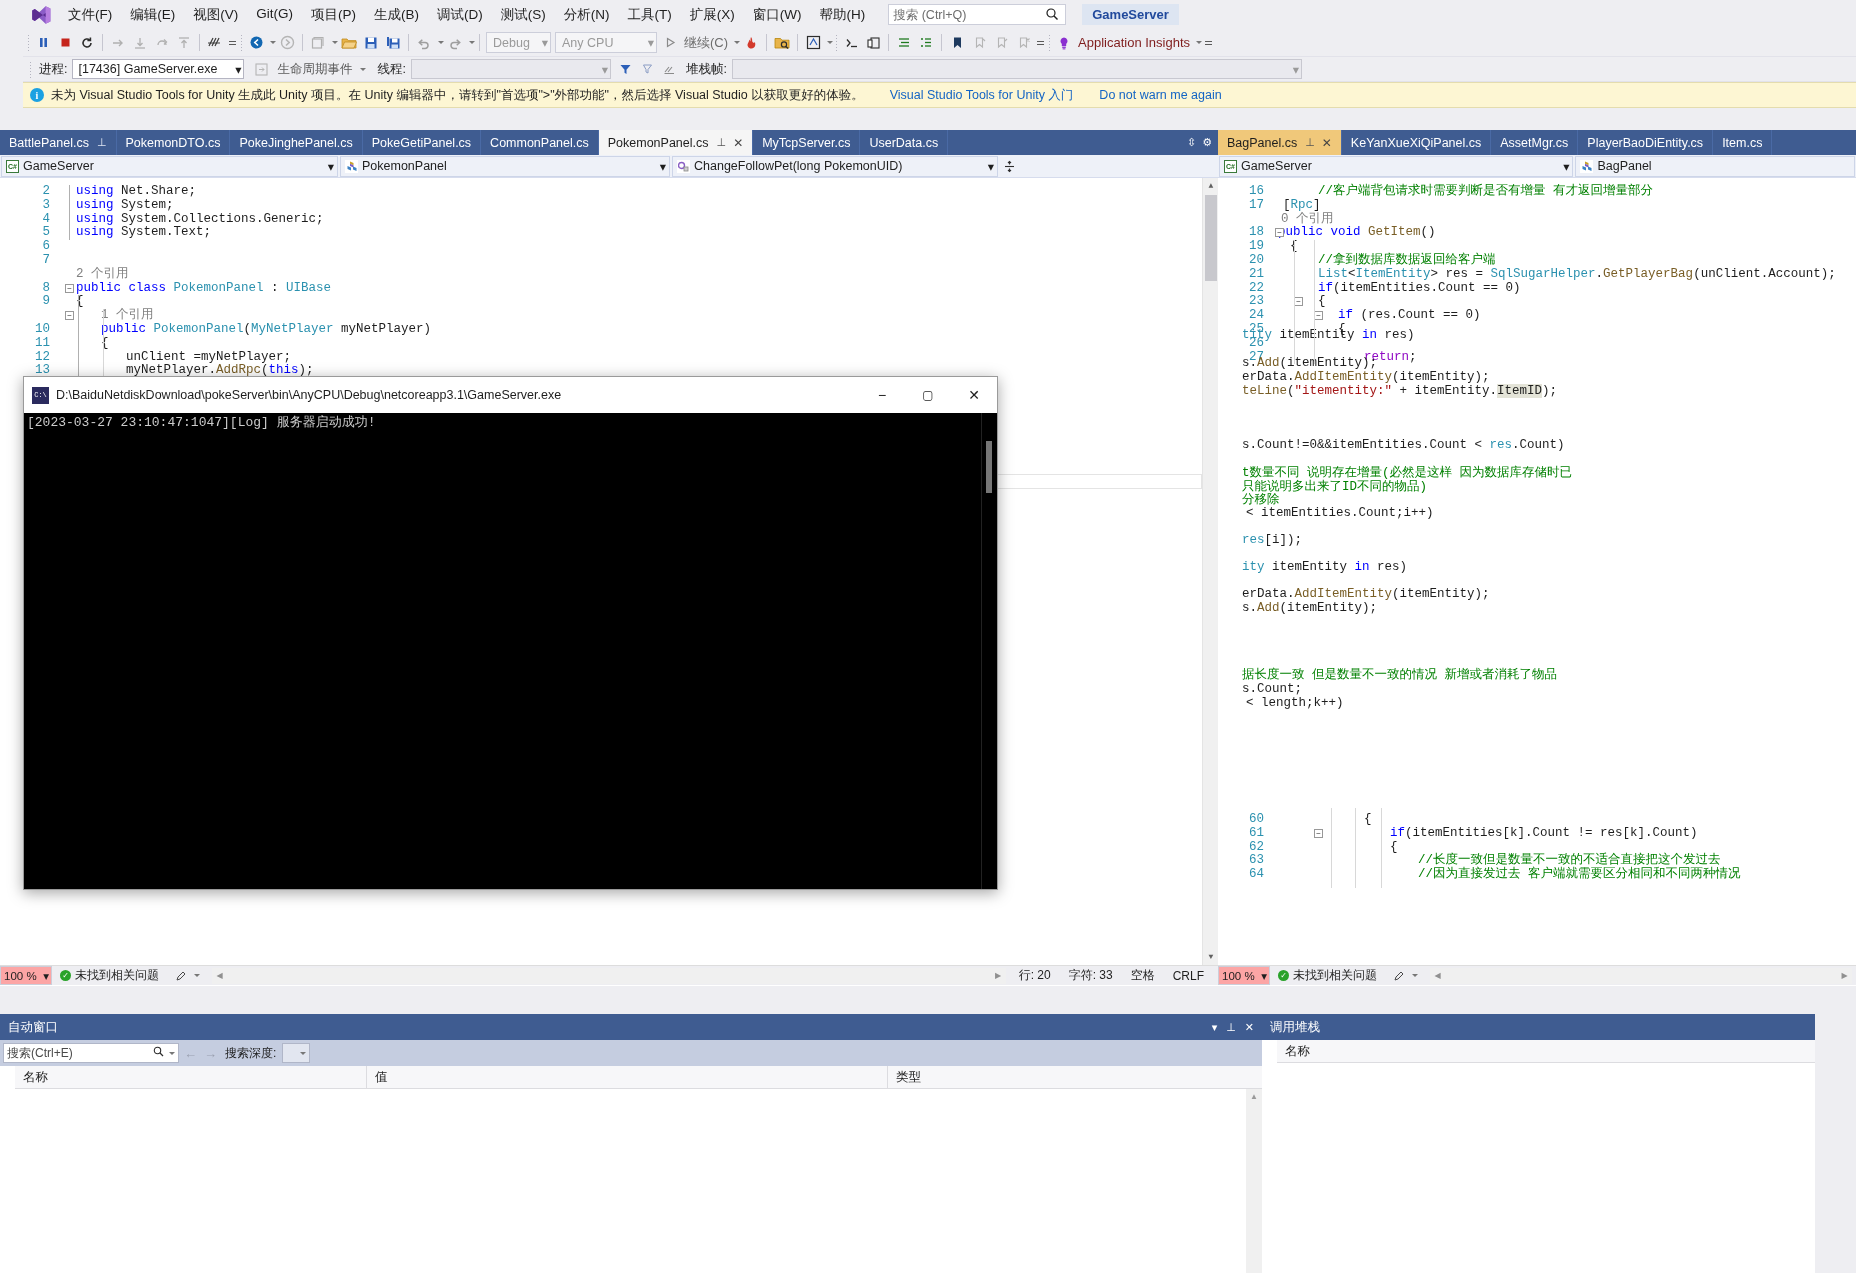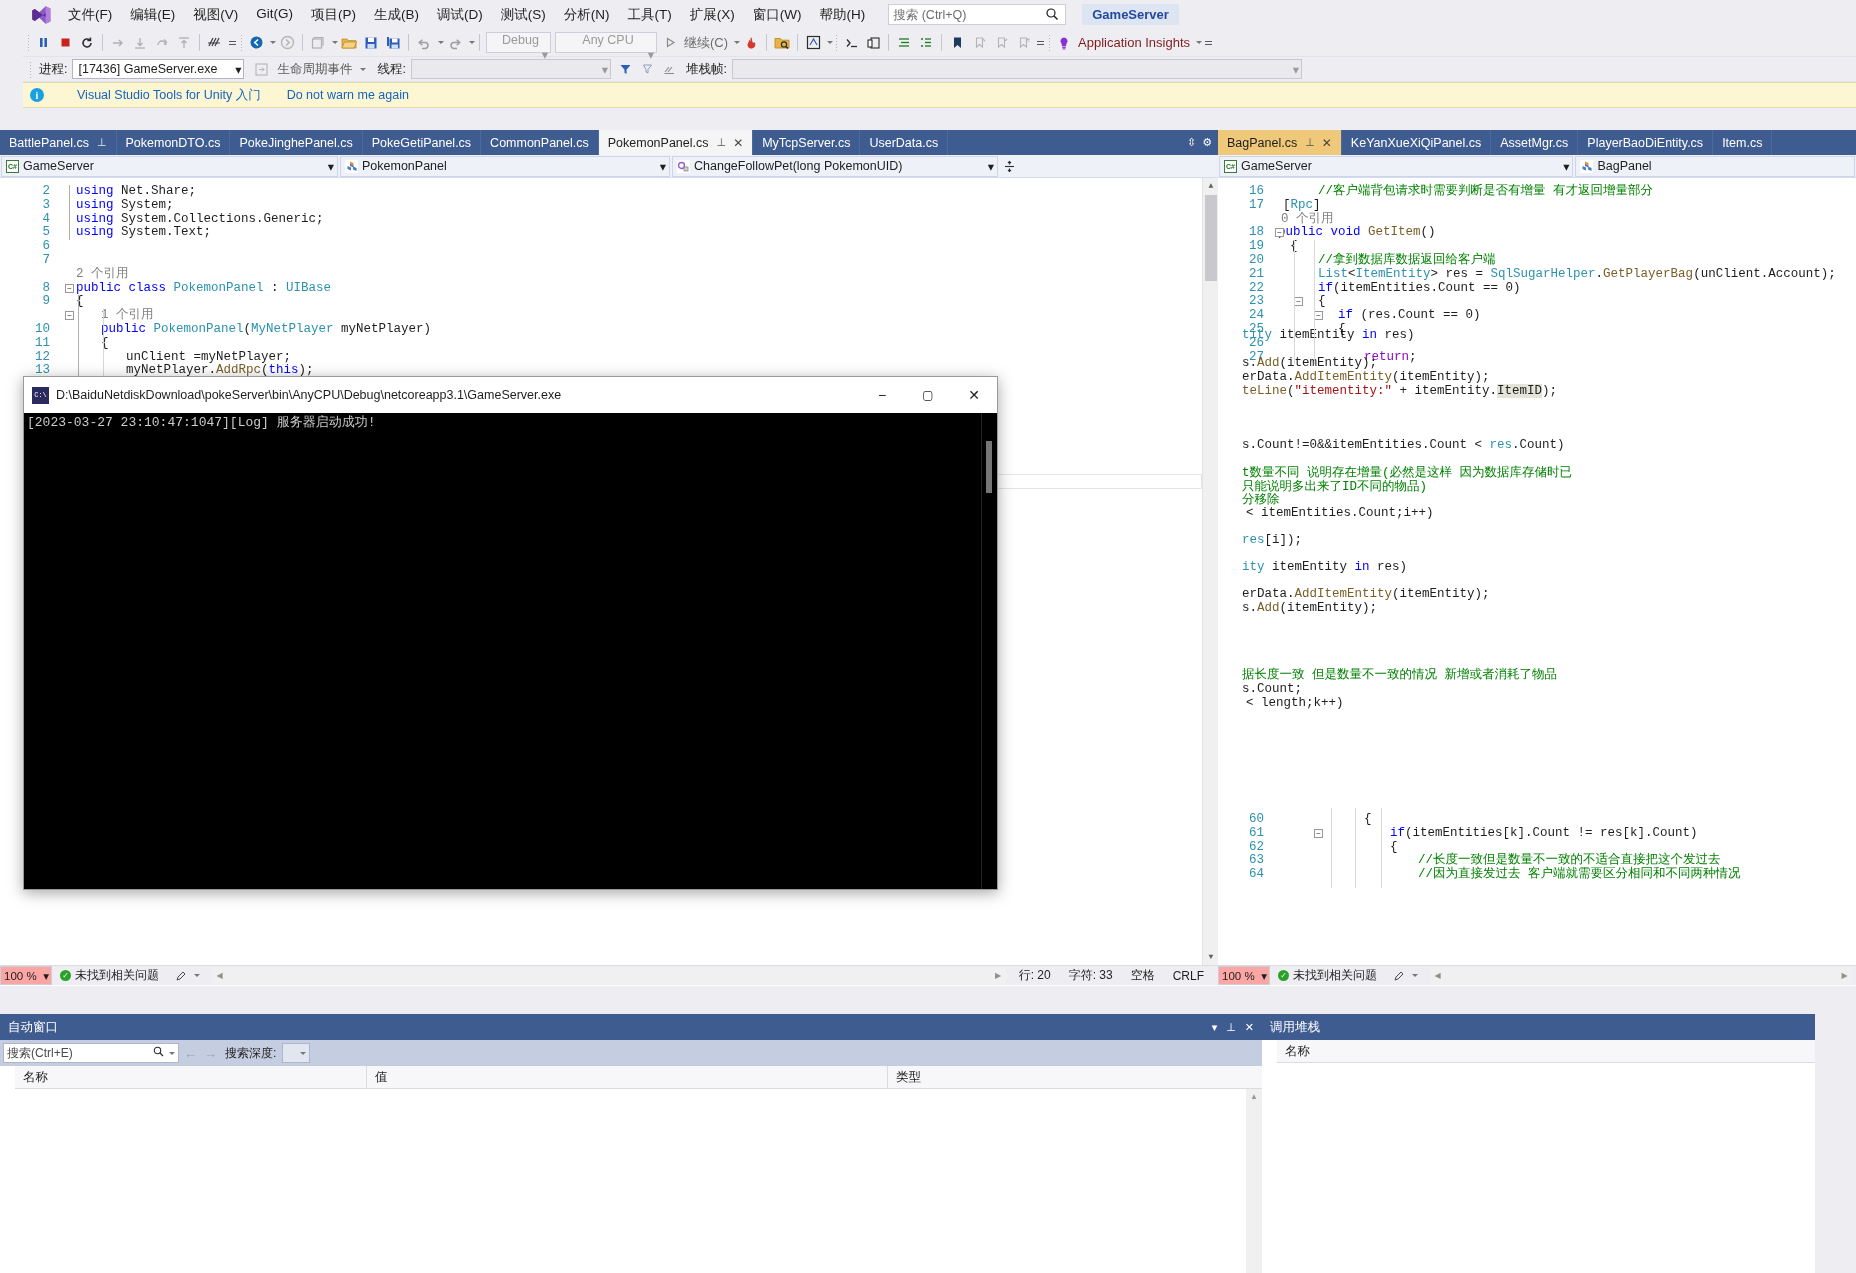--- a/index.html
+++ b/index.html
@@ -53,21 +53,21 @@
   .tb-sep { width: 1px; height: 17px; background: #c6c6d0; margin: 0 4px; }
   .tb-grip { width: 7px; height: 20px; display:flex; align-items:center; justify-content:center; }
   .tb-grip::before{
     content:""; width:3px; height:17px;
     background-image: radial-gradient(#b4b4c0 40%, transparent 41%);
     background-size: 3px 3px;
   }
   .tb-combo {
     height: 21px; border: 1px solid #ccceda; background: #f5f5f7;
     display:flex; align-items:center; padding: 0 2px 0 6px;
-    font-size: 12.5px; color: #9a9a9a; margin: 0 2px; flex-direction: column;
+    font-size: 12.5px; color: #9a9a9a; margin: 0 2px;
   }
   .tb-combo .caret { margin-left:auto; padding-left: 10px; color:#9a9a9a; }
   .tb-text { font-size: 13px; color: #6d6d6d; padding: 0 3px; }
   .tb-text.active { color: #7f1d1d; }
   .caret-sm { width:0;height:0;border-left:3px solid transparent;border-right:3px solid transparent;border-top:3.5px solid #777;display:inline-block; margin-left:3px;}
   .overflow-chev { display:flex;flex-direction:column;align-items:center;justify-content:center;width:12px;}
   .overflow-chev i { display:block;width:7px;height:1px;background:#5a5a5a;margin:1px 0;}
 
   
   .dbgbar {
@@ -533,20 +533,21 @@
     </div>
     <span class="dbg-label">堆栈帧:</span>
     <div class="dbg-combo disabled" style="width:570px">
       <span></span>
       <span class="caret">▾</span>
     </div>
   </div>
 
   <div class="infobar">
     <span class="info-i">i</span>
+    <span>未为 Visual Studio Tools for Unity 生成此 Unity 项目。在 Unity 编辑器中，请转到"首选项"&gt;"外部功能"，然后选择 Visual Studio 以获取更好的体验。</span>
     <span class="link">Visual Studio Tools for Unity 入门</span>
     <span class="link">Do not warn me again</span>
   </div>
 
   <div class="dock">
 
     <div class="pane pane-left">
       <div class="tabstrip" id="left-tabs">
           <div class="tab inactive">
             <span>BattlePanel.cs</span>

